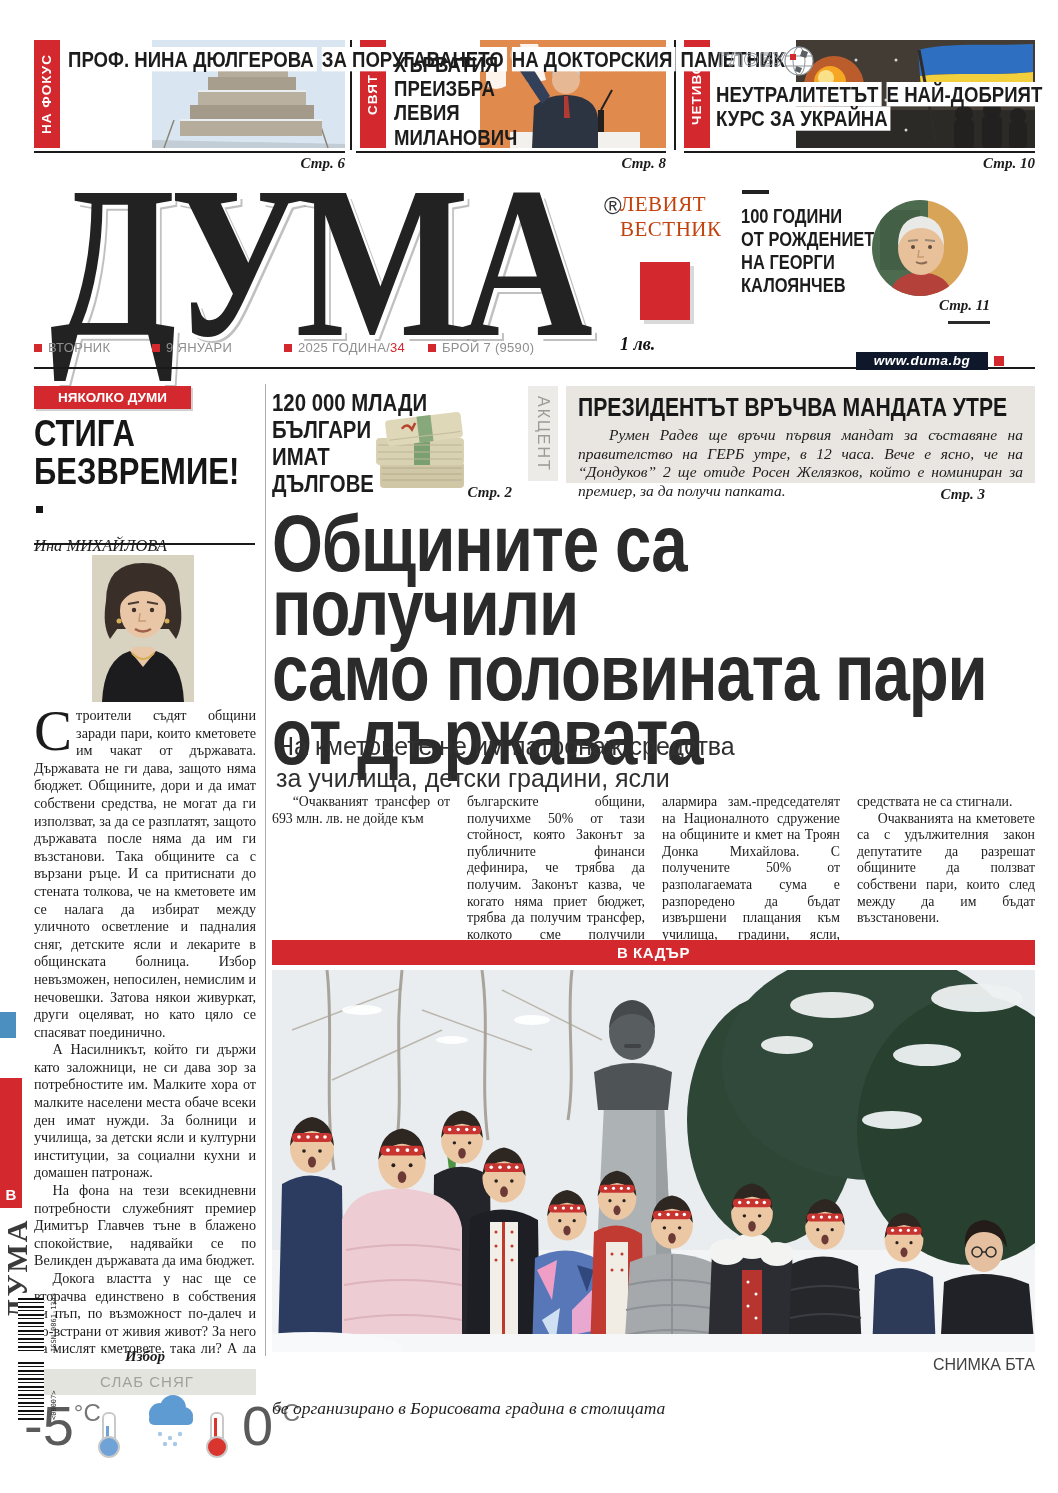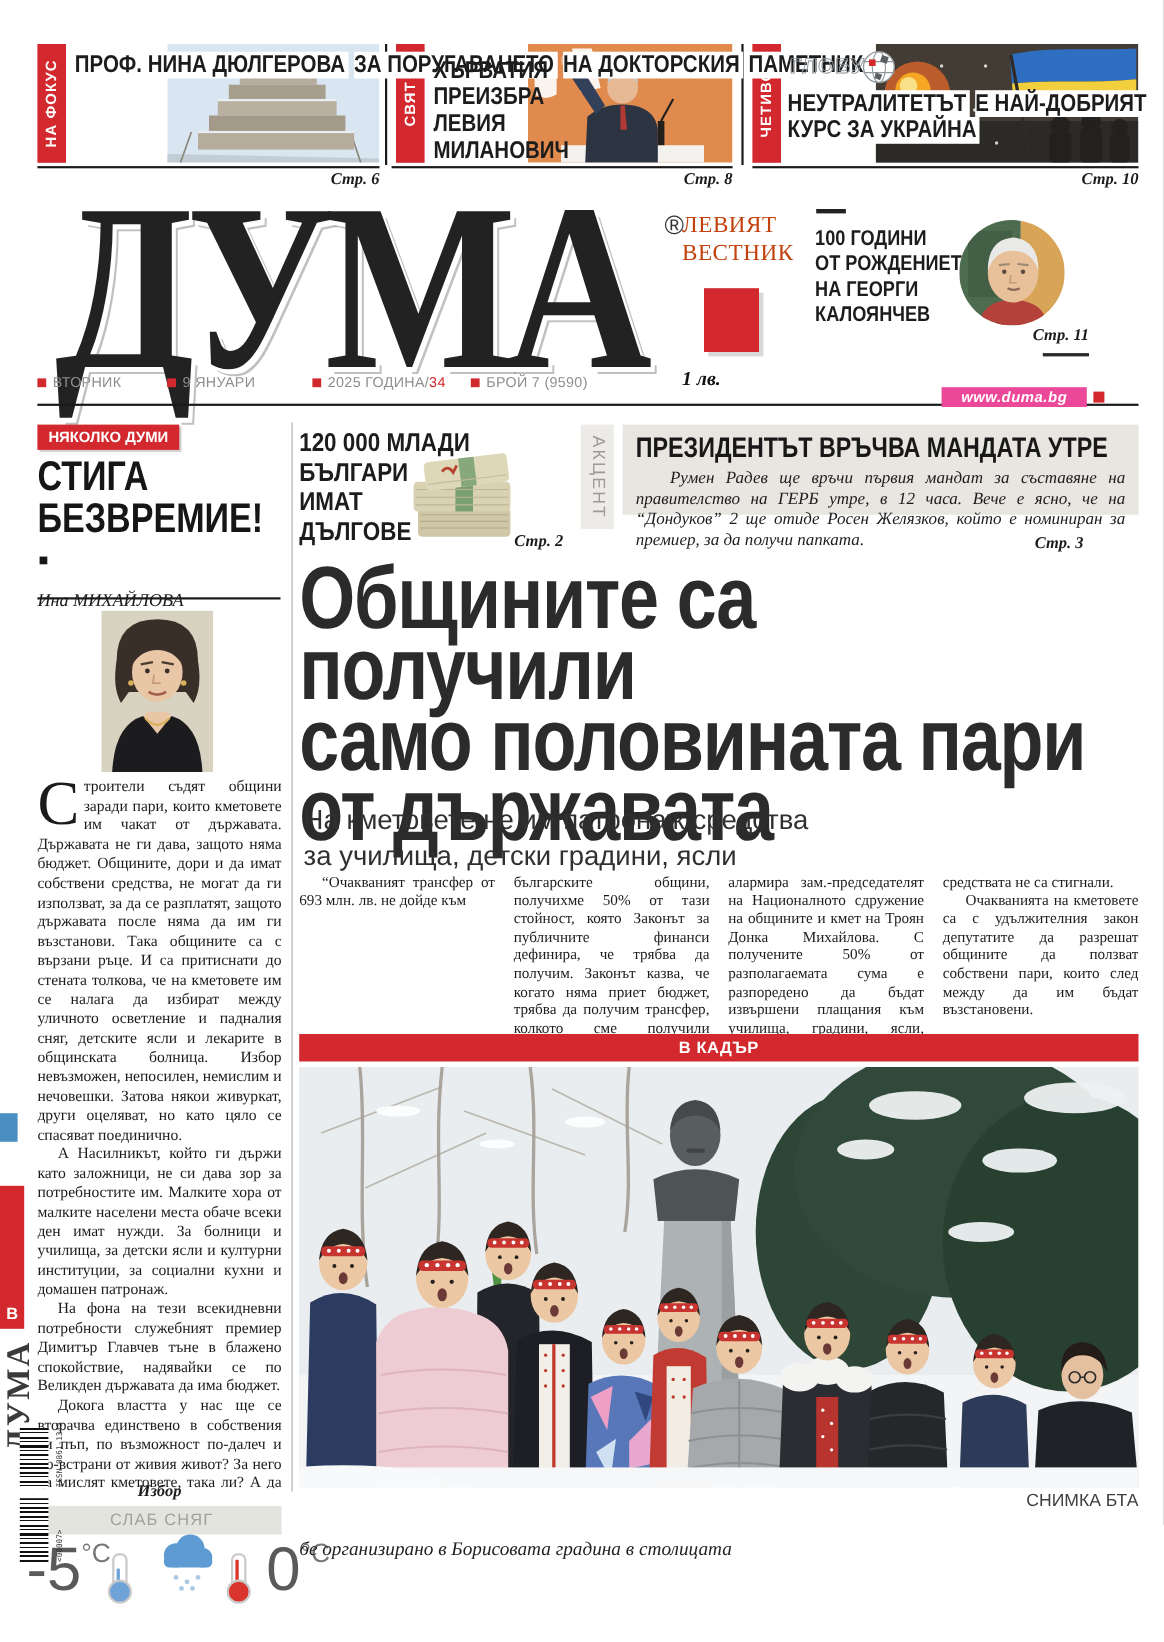--- a/index.html
+++ b/index.html
@@ -37,29 +37,29 @@
   .ann-photo{position:absolute;left:872px;top:200px;width:96px;height:96px;border-radius:50%;overflow:hidden;}
   .ann-page{position:absolute;left:900px;top:297px;width:90px;text-align:right;font-size:15px;
             font-weight:bold;font-style:italic;font-family:"Liberation Serif",serif;}
   .ann-underline{position:absolute;left:948px;top:321px;width:42px;height:3px;background:#2a2a2a;}
   .dateline{position:absolute;top:340px;font-size:13px;color:#8f8f8f;letter-spacing:.3px;}
   .dl-sq{display:inline-block;width:8px;height:8px;background:#d2282e;margin-right:6px;}
   .dl-red{color:#d2282e;}
   .price{position:absolute;left:620px;top:334px;font-size:18px;font-weight:bold;font-style:italic;
          font-family:"Liberation Serif",serif;color:#111;}
   .mast-rule{position:absolute;left:34px;top:367px;width:1001px;height:2px;background:#1a1a1a;}
-  .site-box{position:absolute;left:856px;top:352px;width:132px;height:18px;background:#ec4899;
+  .site-box{position:absolute;left:856px;top:352px;width:132px;height:18px;background:#0f172a;
             color:#fff;font-weight:bold;font-style:italic;font-size:13.5px;text-align:center;
             line-height:18px;letter-spacing:.5px;z-index:4;}
   .site-sq{position:absolute;left:994px;top:356px;width:10px;height:10px;background:#d2282e;z-index:4;}
 
   
   .col-sep{position:absolute;left:265px;top:384px;width:1px;height:972px;background:#adadad;}
   .rubric{position:absolute;left:34px;top:386px;height:23px;line-height:23px;background:#d2282e;
-          color:#fff;font-weight:bold;font-size:13.5px;padding:0 10px;box-shadow:2px 2px 0 rgba(0,0,0,.18);}
+          color:#fff;font-weight:bold;font-size:13.5px;padding:0 24px;box-shadow:2px 2px 0 rgba(0,0,0,.18);}
   .op-title{position:absolute;left:34px;top:414px;font-weight:bold;font-size:31px;line-height:31px;
             transform:scale(1,1.22);transform-origin:0 0;color:#161616;}
   .op-bullet{position:absolute;left:36px;top:506px;width:7px;height:7px;background:#161616;}
   .op-author{position:absolute;left:34px;top:514px;font-family:"Liberation Serif",serif;
              font-style:italic;font-size:16.5px;margin-top:22px;}
   .op-rule{position:absolute;left:34px;top:543px;width:221px;height:2px;background:#1a1a1a;}
   .op-photo{position:absolute;left:92px;top:555px;width:102px;height:147px;overflow:hidden;}
   .op-body{position:absolute;left:34px;top:707px;width:222px;height:646px;overflow:hidden;
            font-family:"Liberation Serif",serif;font-size:14.2px;line-height:17.6px;
            text-align:justify;color:#1b1b1b;}
@@ -95,21 +95,21 @@
 
   
   .debt-title{position:absolute;left:272px;top:390px;font-weight:bold;font-size:21px;line-height:24px;
               transform:scale(.97,1.12);transform-origin:0 0;}
   .money{position:absolute;left:372px;top:404px;width:100px;height:92px;}
   .debt-page{position:absolute;left:432px;top:484px;width:80px;text-align:right;font-size:15px;
              font-weight:bold;font-style:italic;font-family:"Liberation Serif",serif;}
   .accent-vlabel{position:absolute;left:528px;top:386px;width:30px;height:95px;background:#edebe7;
                  color:#9d9b96;writing-mode:vertical-rl;text-align:center;font-size:16px;
                  letter-spacing:2px;line-height:30px;}
-  .accent-box{position:absolute;left:566px;top:386px;width:469px;height:82px;background:#e9e6e1;}
+  .accent-box{position:absolute;left:566px;top:386px;width:469px;height:97px;background:#e9e6e1;}
   .accent-title{position:absolute;left:12px;top:6px;font-weight:bold;font-size:23px;
                 transform:scale(.92,1.12);transform-origin:0 0;white-space:nowrap;color:#181818;}
   .accent-text{position:absolute;left:12px;top:40px;width:445px;font-family:"Liberation Serif",serif;
                font-style:italic;font-size:15.5px;line-height:18.5px;text-align:justify;text-indent:2em;}
   .accent-page{position:absolute;left:905px;top:486px;width:80px;text-align:right;font-size:15px;
                font-weight:bold;font-style:italic;font-family:"Liberation Serif",serif;}
 
   
   .lead-headline{position:absolute;left:272px;top:512px;width:660px;font-weight:bold;font-size:60px;
                  line-height:48px;letter-spacing:-1px;color:#2b2b2b;

